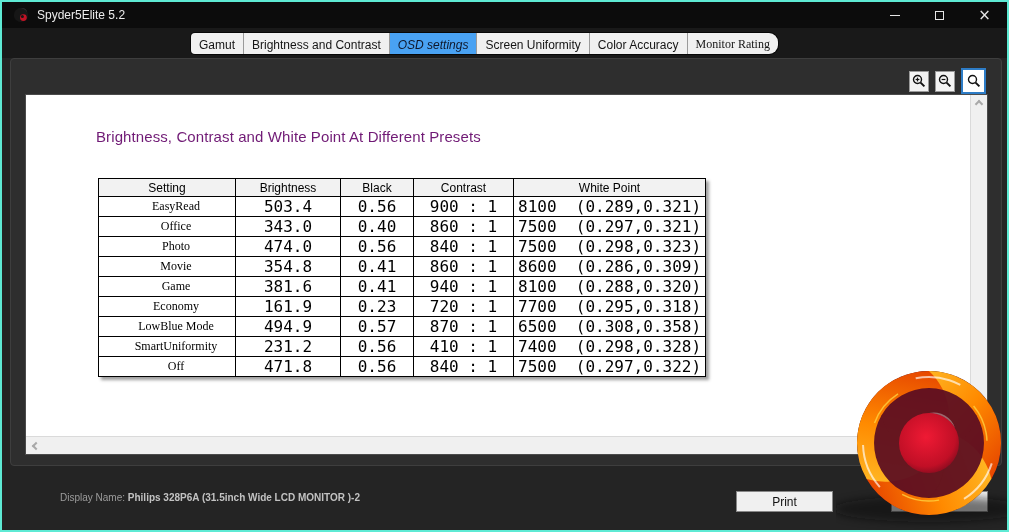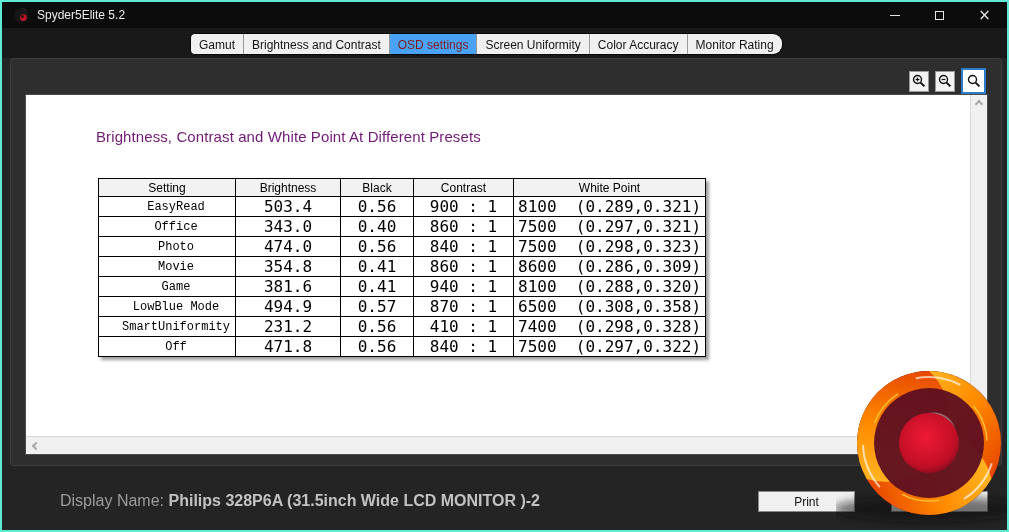--- a/index.html
+++ b/index.html
@@ -28,22 +28,22 @@
   .tabstrip { position:absolute; top:26px; left:0; right:0; height:30px; background:#191919; }
   .tabs {
     position:absolute; left:189px; bottom:4px; display:flex;
     border-radius:4px 9px 9px 4px; overflow:hidden; box-shadow:0 0 0 1px #070707;
   }
   .tab {
     background:#f0f0f0; color:#141414; font-size:12px; padding:4px 8px 2px;
     border:none; border-right:1px solid #9a9a9a; white-space:nowrap; cursor:pointer;
     font-family:"Liberation Sans",sans-serif;
   }
-  .tab:last-child { border-right:none; }
-  .tab.active { background:#49a2f3; color:#7f1d1d; }
+  .tab:last-child { border-right:none;font-family:Liberation Serif, serif; }
+  .tab.active { background:#49a2f3; color:#0f172a;font-style:italic; }
 
   
   .tabpage {
     position:absolute; left:8px; top:56px; width:992px; height:408px;
     background:#2e2e2e; border:1px solid #3e3e3e; border-radius:4px;
   }
 
   .zoombar { position:absolute; top:9px; right:15px; display:flex; gap:6px; align-items:center; }
   .zbtn {
     width:20px; height:21px; background:#f3f3f3; border:1px solid #9a9a9a;
@@ -82,32 +82,32 @@
   table.results {
     position:absolute; left:72px; top:83px;
     border-collapse:collapse; background:#fff;
     box-shadow:3px 3px 3px rgba(0,0,0,0.38);
   }
   .results th, .results td {
     border:1px solid #000; height:18px; padding:0 4px;
     text-align:center; color:#000; font-size:12px;margin-left:36px;
   }
   .results th { background:#f2f2f2; font-weight:normal; font-family:"Liberation Sans",sans-serif; }
-  .results td.c-set { font-family:Liberation Mono, monospace;padding-left:22px; }
+  .results td.c-set { font-family:Liberation Serif, serif;padding-left:22px; }
   .results td.c-num { font-family:"DejaVu Sans Mono",monospace; font-size:16px; white-space:pre; }
 
   
-  .display-name { position:absolute; left:58px; top:490px; font-size:16px; color:#9c9c9c;text-align:right; }
+  .display-name { position:absolute; left:58px; top:490px; font-size:10px; color:#9c9c9c;text-align:right; }
   .display-name b { color:#c2c2c2; font-weight:bold; }
   .footer-btn {
     position:absolute; top:489px; width:97px; height:21px;
     background:#f0f0f0; border:1px solid #878787; font-size:12px; color:#111;
     font-family:"Liberation Sans",sans-serif; cursor:pointer;
   }
-  .btn-print { left:756px; }
+  .btn-print { left:734px; }
   .btn-obscured { left:889px; }
 
   
   .big-logo { position:absolute; left:834px; top:364px; width:180px; height:170px; z-index:20; }
 </style>
 </head>
 <body>
 
 <div class="window">
 
@@ -218,20 +218,27 @@
                   <td class="c-num">0.41</td>
                   <td class="c-num">860 : 1</td>
                   <td class="c-num">8600  (0.286,0.309)</td>
                 </tr>
                 <tr>
                   <td class="c-set">Game</td>
                   <td class="c-num">381.6</td>
                   <td class="c-num">0.41</td>
                   <td class="c-num">940 : 1</td>
                   <td class="c-num">8100  (0.288,0.320)</td>
+                </tr>
+                <tr>
+                  <td class="c-set">Economy</td>
+                  <td class="c-num">161.9</td>
+                  <td class="c-num">0.23</td>
+                  <td class="c-num">720 : 1</td>
+                  <td class="c-num">7700  (0.295,0.318)</td>
                 </tr>
                 <tr>
                   <td class="c-set">LowBlue Mode</td>
                   <td class="c-num">494.9</td>
                   <td class="c-num">0.57</td>
                   <td class="c-num">870 : 1</td>
                   <td class="c-num">6500  (0.308,0.358)</td>
                 </tr>
                 <tr>
                   <td class="c-set">SmartUniformity</td>

